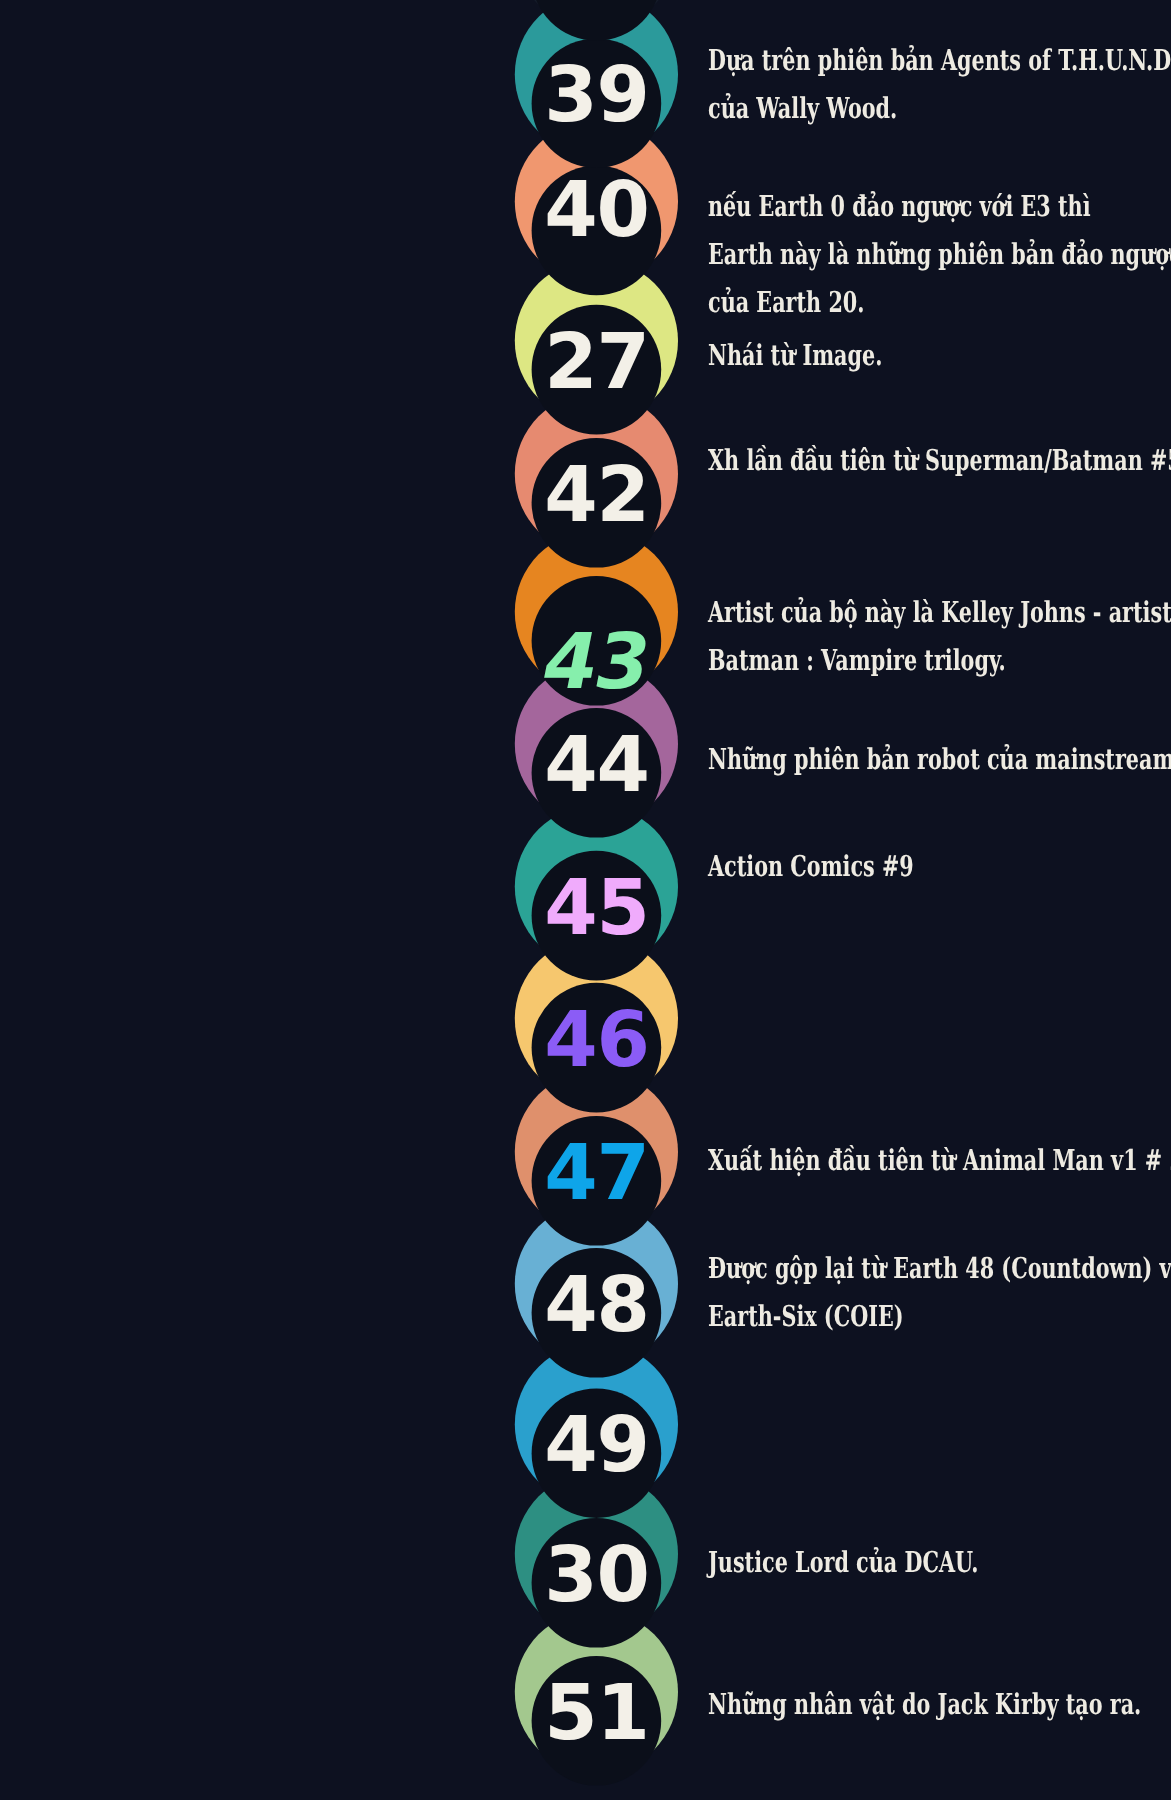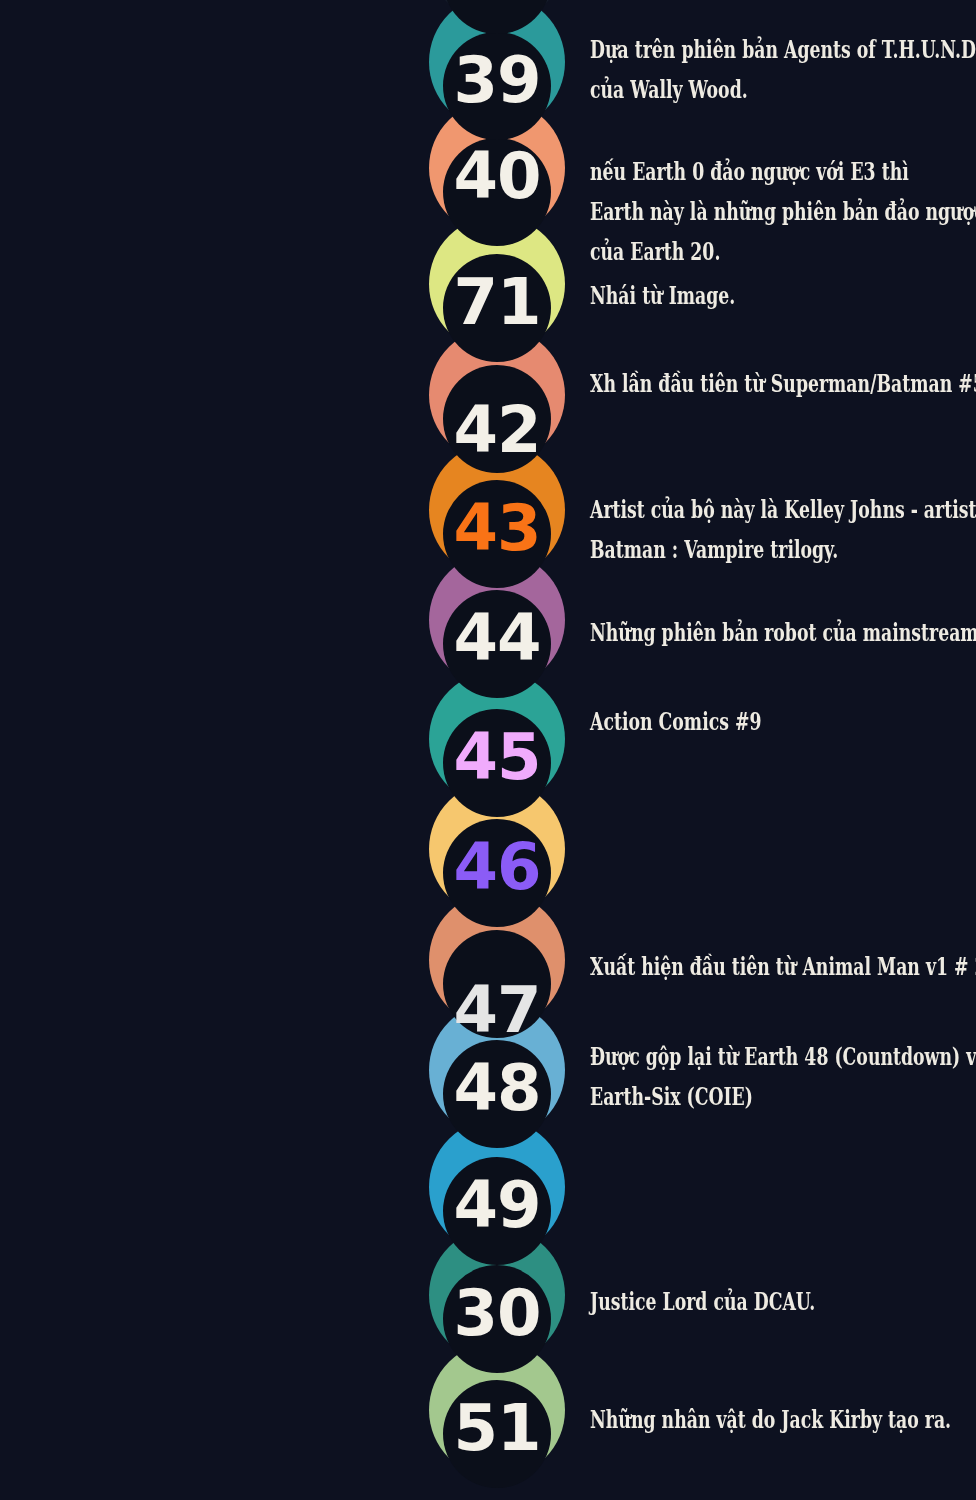--- a/index.html
+++ b/index.html
@@ -71,37 +71,37 @@
       <div class="num" style="left: 429px; top: 148px; color: rgb(243, 240, 232);">40</div>
       <div class="label" style="left: 590px; top: 152px; color: rgb(238, 235, 226);">
         <div>nếu Earth 0 đảo ngược với E3 thì</div>
         <div>Earth này là những phiên bản đảo ngược</div>
         <div>của Earth 20.</div>
       </div>
     </div>
     <div class="unit" style="z-index: 47;">
       <div class="disc" style="left: 429px; top: 216px; background: rgb(221, 231, 131);"></div>
       <div class="hole" style="left: 443px; top: 254px; background: rgb(11, 15, 26);"></div>
-      <div class="num" style="left: 429px; top: 274px; color: rgb(243, 240, 232);">71</div>
+      <div class="num" style="left: 429px; top: 274px; color: rgb(243, 240, 232);">27</div>
       <div class="label" style="left: 590px; top: 276px; color: rgb(238, 235, 226);">
         <div>Nhái từ Image.</div>
       </div>
     </div>
     <div class="unit" style="z-index: 46;">
       <div class="disc" style="left: 429px; top: 327px; background: rgb(230, 138, 112);"></div>
       <div class="hole" style="left: 443px; top: 365px; background: rgb(11, 15, 26);"></div>
-      <div class="num" style="left: 429px; top: 402px; color: rgb(243, 240, 232);">42</div>
+      <div class="num" style="left: 429px; top: 385px; color: rgb(243, 240, 232);">42</div>
       <div class="label" style="left: 590px; top: 364px; color: rgb(238, 235, 226);">
         <div>Xh lần đầu tiên từ Superman/Batman #51</div>
       </div>
     </div>
     <div class="unit" style="z-index: 45;">
       <div class="disc" style="left: 429px; top: 442px; background: rgb(230, 133, 32);"></div>
       <div class="hole" style="left: 443px; top: 480px; background: rgb(11, 15, 26);"></div>
-      <div class="num" style="left: 429px; top: 500px; color: #f97316;">43</div>
+      <div class="num" style="left: 429px; top: 524px; color: #86efac; font-style: italic;">43</div>
       <div class="label" style="left: 590px; top: 490px; color: rgb(238, 235, 226);">
         <div>Artist của bộ này là Kelley Johns - artist của</div>
         <div>Batman : Vampire trilogy.</div>
       </div>
     </div>
     <div class="unit" style="z-index: 44;">
       <div class="disc" style="left: 429px; top: 552px; background: rgb(164, 102, 156);"></div>
       <div class="hole" style="left: 443px; top: 590px; background: rgb(11, 15, 26);"></div>
       <div class="num" style="left: 429px; top: 610px; color: rgb(243, 240, 232);">44</div>
       <div class="label" style="left: 590px; top: 613px; color: rgb(238, 235, 226);">
@@ -117,21 +117,21 @@
       </div>
     </div>
     <div class="unit" style="z-index: 42;">
       <div class="disc" style="left: 429px; top: 781px; background: rgb(246, 199, 110);"></div>
       <div class="hole" style="left: 443px; top: 819px; background: rgb(11, 15, 26);"></div>
       <div class="num" style="left: 429px; top: 839px; color: #8b5cf6;">46</div>
     </div>
     <div class="unit" style="z-index: 41;">
       <div class="disc" style="left: 429px; top: 892px; background: rgb(223, 144, 108);"></div>
       <div class="hole" style="left: 443px; top: 930px; background: rgb(11, 15, 26);"></div>
-      <div class="num" style="left: 429px; top: 950px; color: #e5e5e5; margin-top: 32px;">47</div>
+      <div class="num" style="left: 429px; top: 950px; color: #0ea5e9;">47</div>
       <div class="label" style="left: 590px; top: 947px; color: rgb(238, 235, 226);">
         <div>Xuất hiện đầu tiên từ Animal Man v1 # 23</div>
       </div>
     </div>
     <div class="unit" style="z-index: 40;">
       <div class="disc" style="left: 429px; top: 1002px; background: rgb(104, 176, 212);"></div>
       <div class="hole" style="left: 443px; top: 1040px; background: rgb(11, 15, 26);"></div>
       <div class="num" style="left: 429px; top: 1060px; color: rgb(243, 240, 232);">48</div>
       <div class="label" style="left: 590px; top: 1037px; color: rgb(238, 235, 226);">
         <div>Được gộp lại từ Earth 48 (Countdown) và</div>

